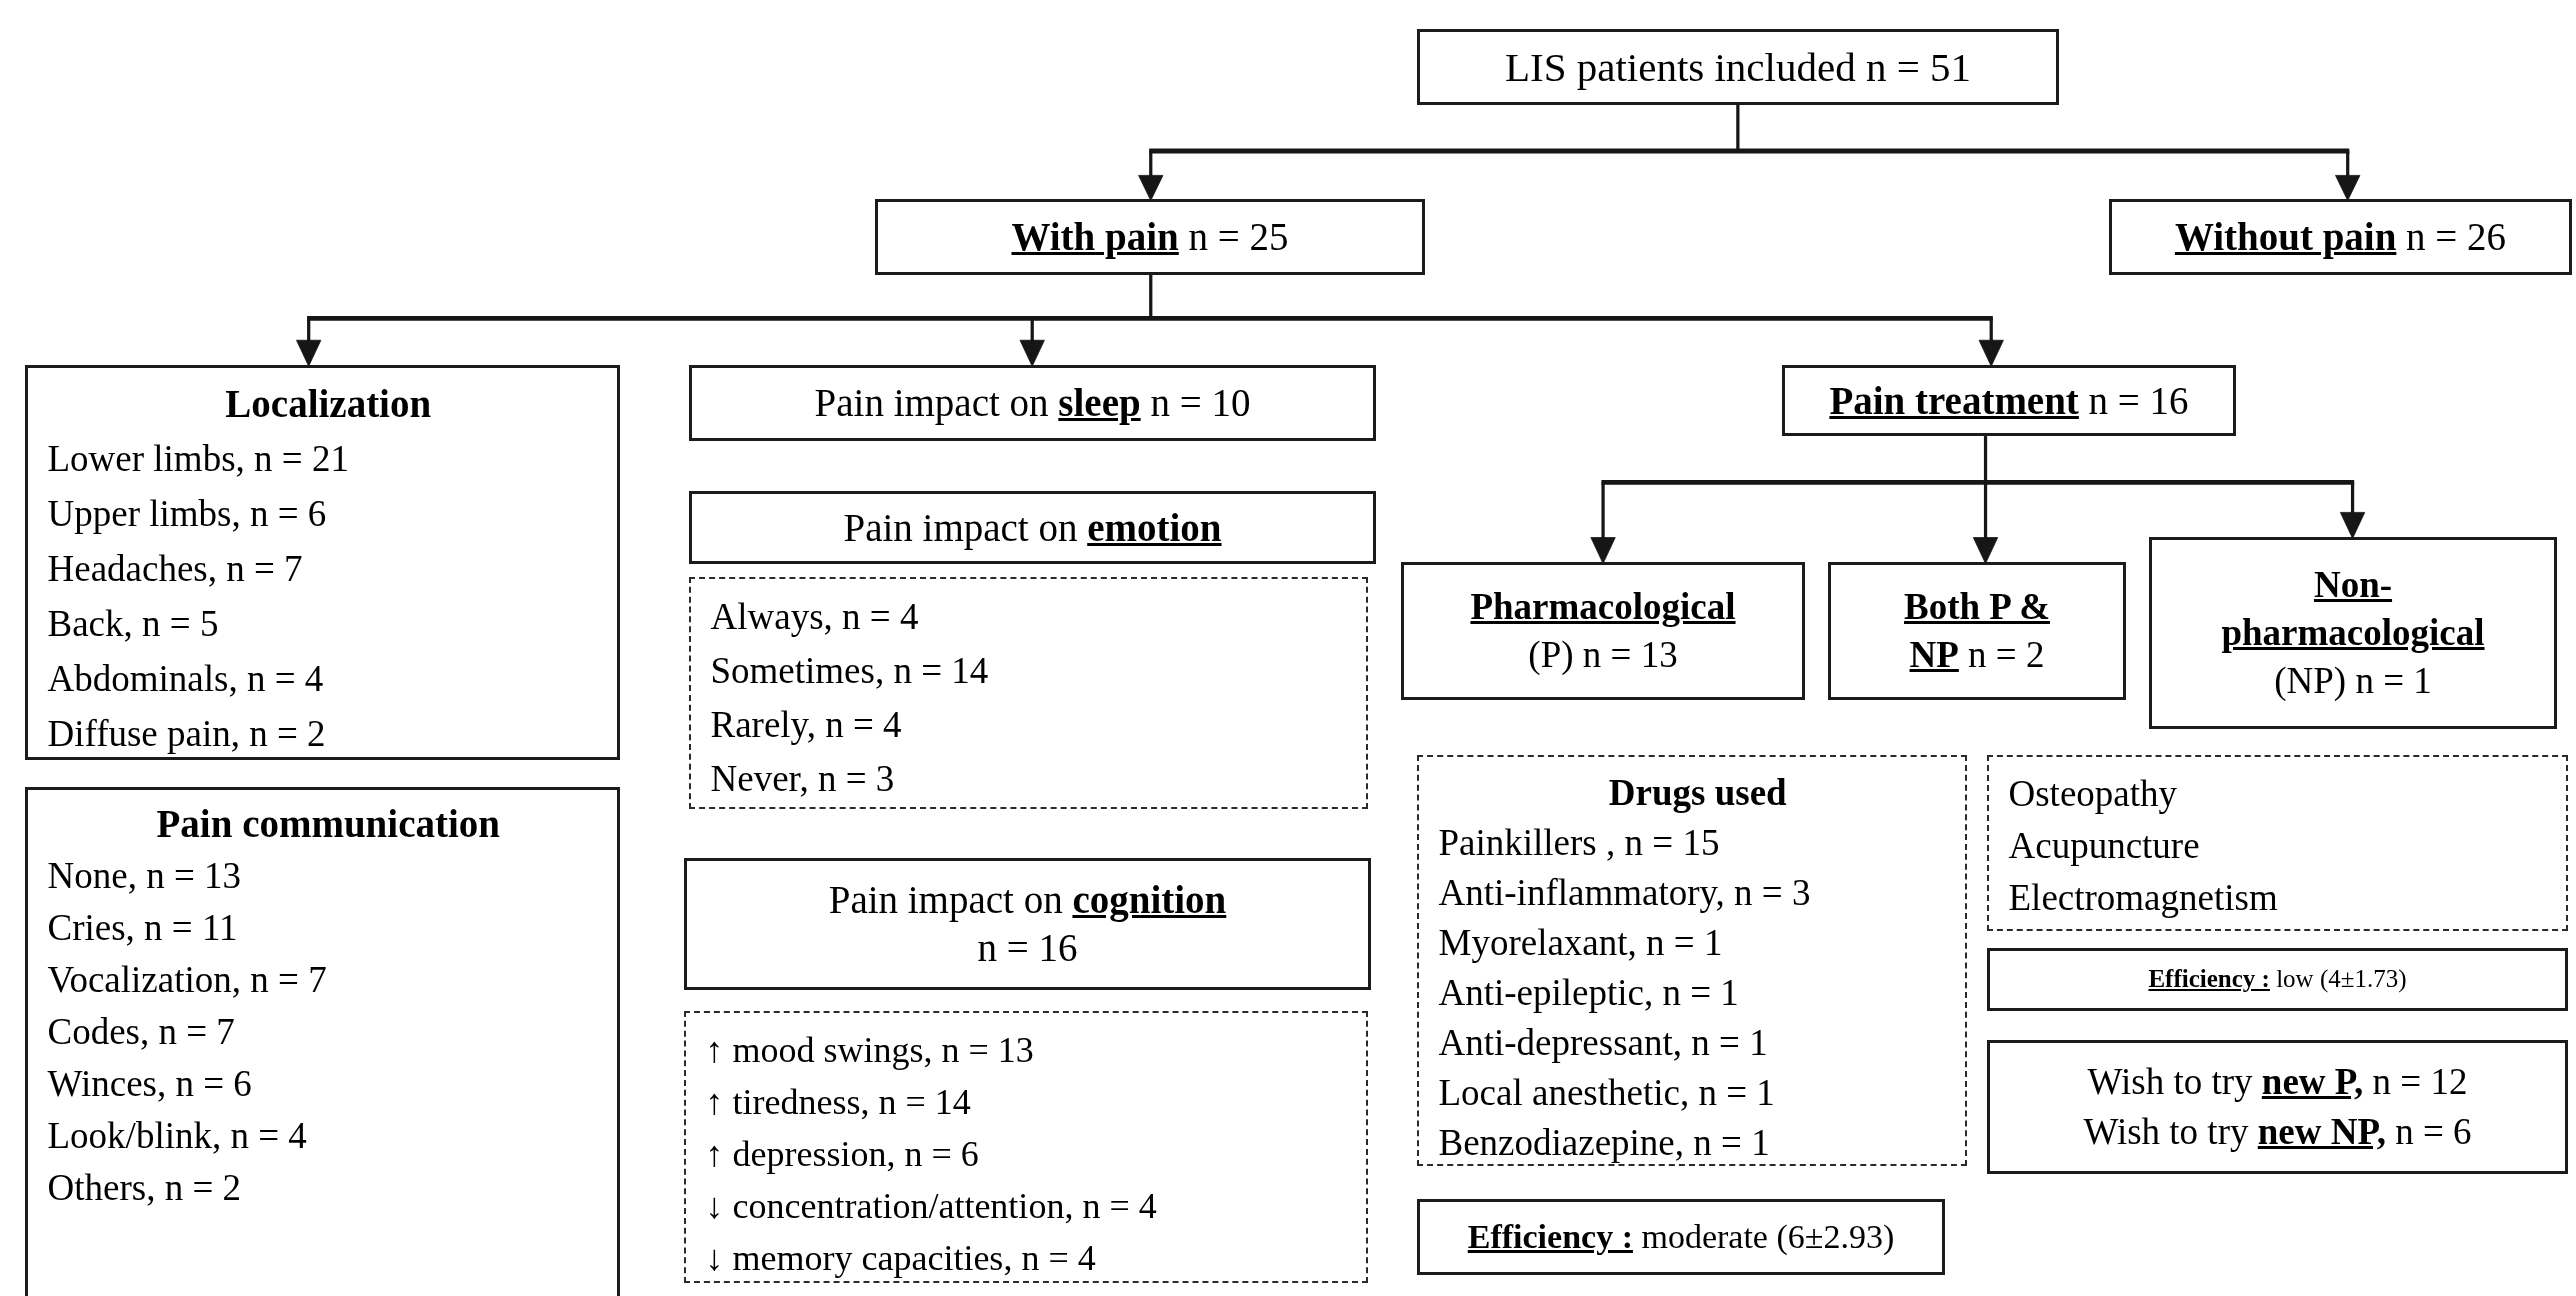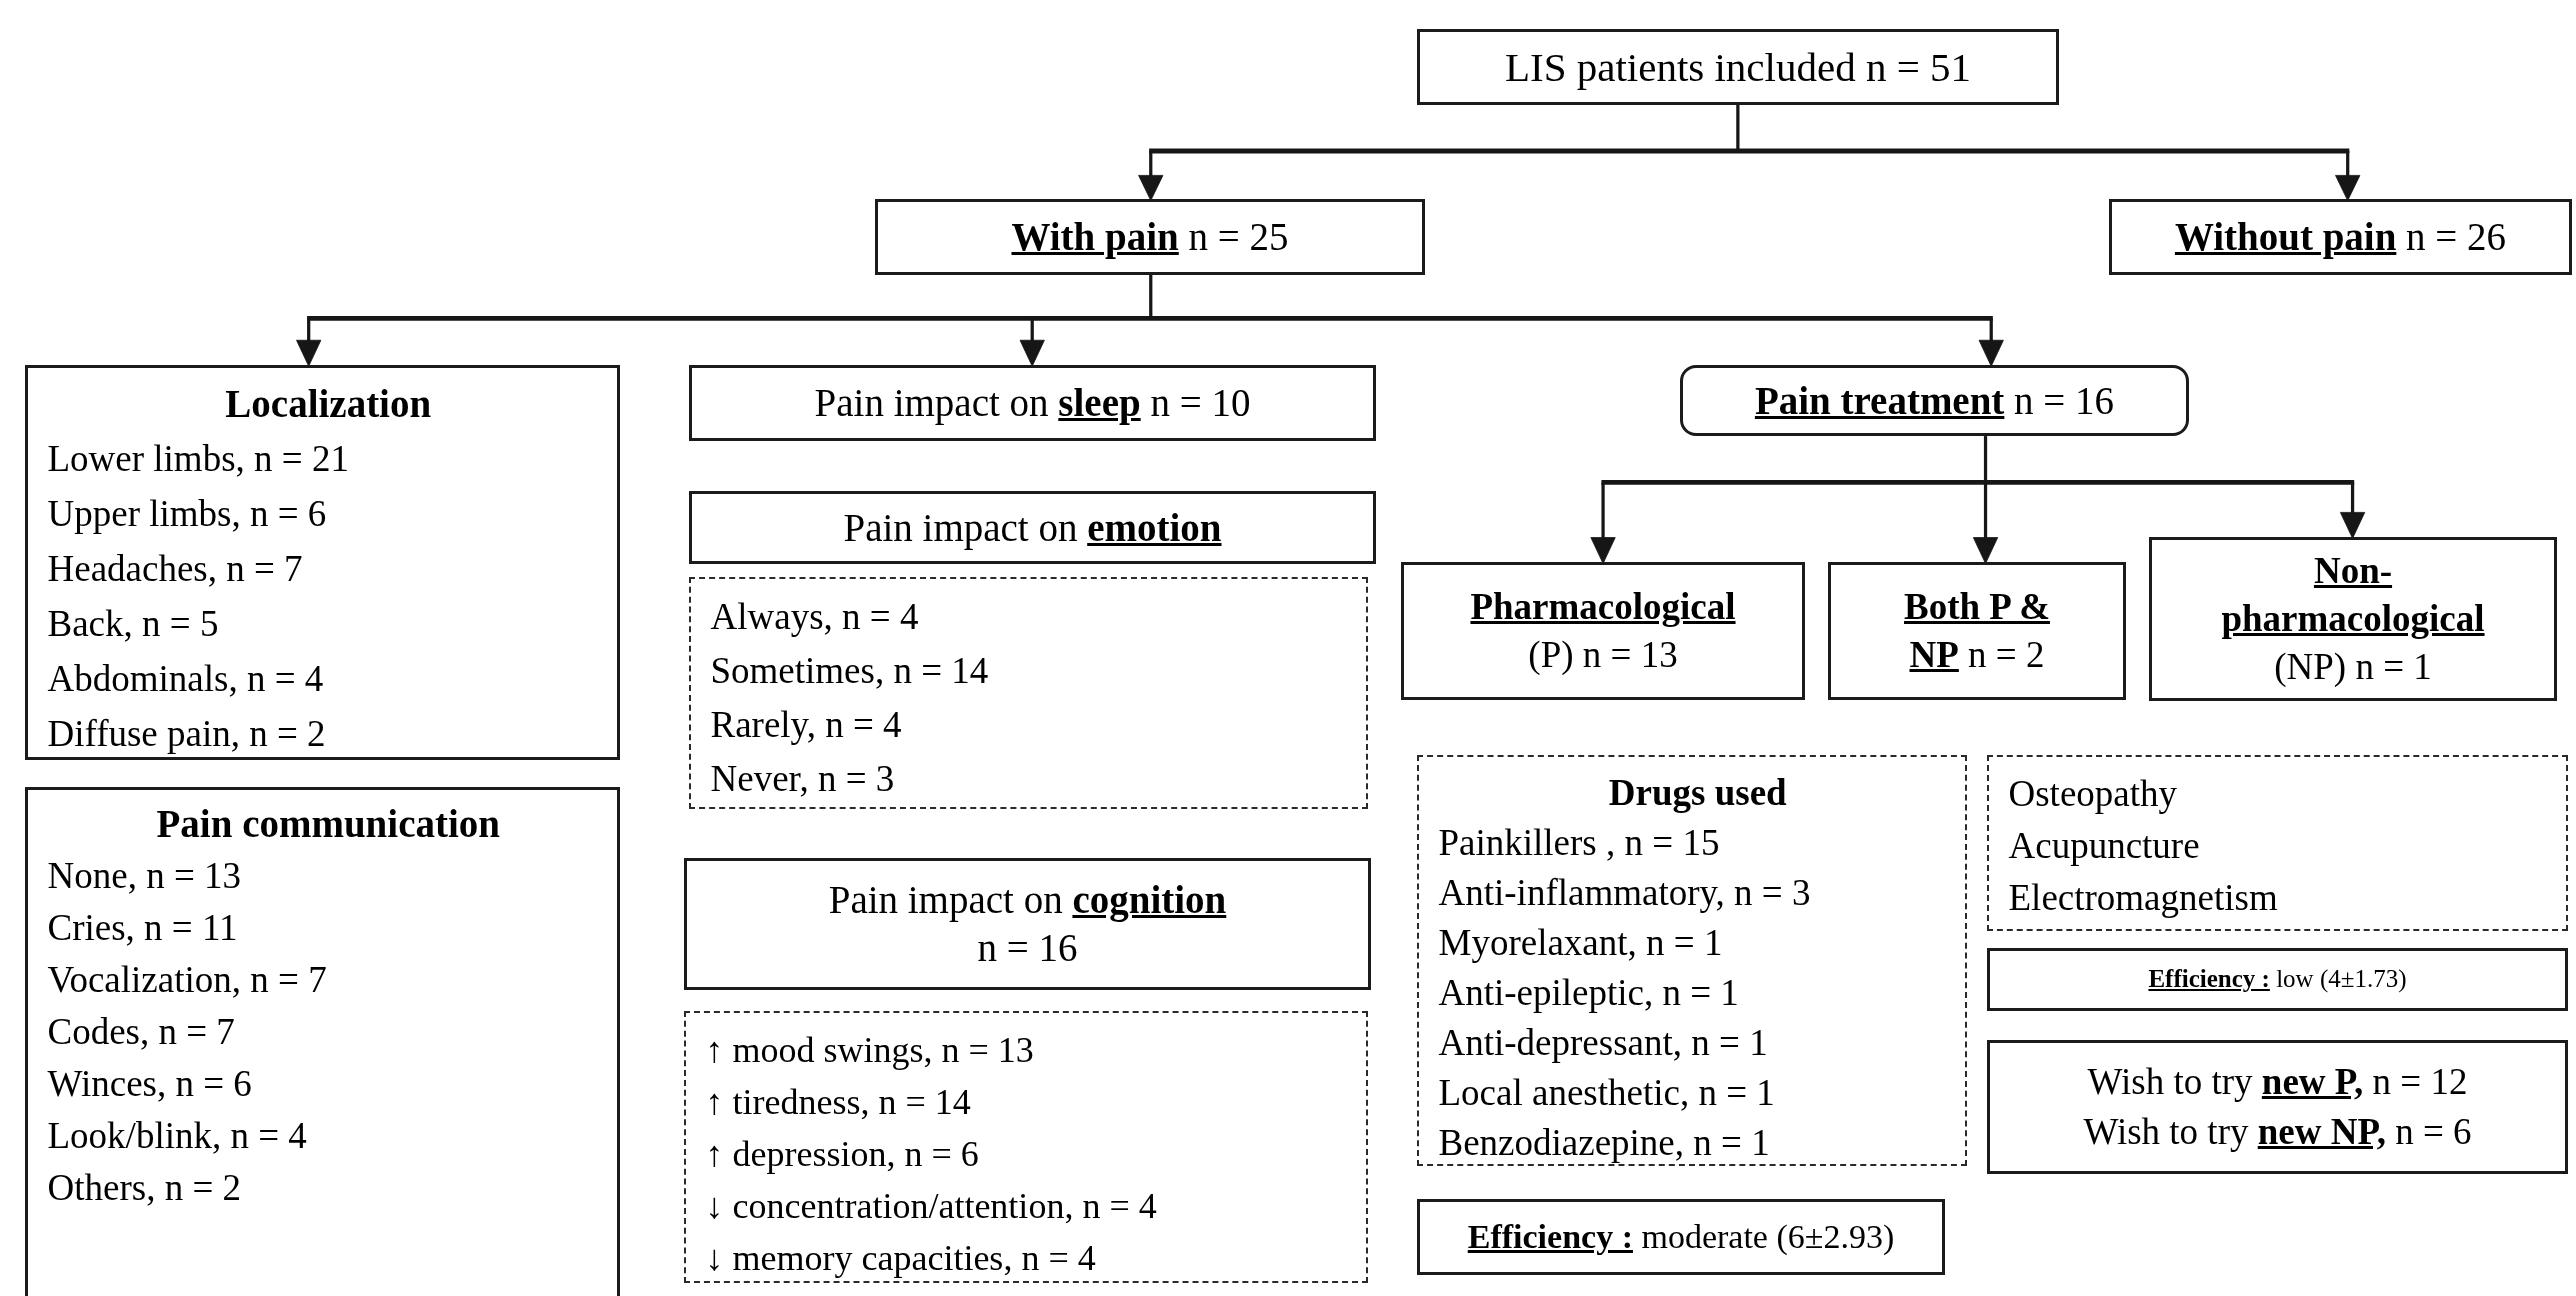--- a/index.html
+++ b/index.html
@@ -132,35 +132,35 @@
   </div>
 
   <div class="dashedbox" style="left:684px;top:1011px;width:684px;height:272px;line-height:52px;font-size:36px;">
     <div class="line">↑ mood swings, n = 13</div>
     <div class="line">↑ tiredness, n = 14</div>
     <div class="line">↑ depression, n = 6</div>
     <div class="line">↓ concentration/attention, n = 4</div>
     <div class="line">↓ memory capacities, n = 4</div>
   </div>
 
-  <div class="box" style="left:1680px;top:365px;width:509px;height:71px;border-radius:16px;">
+  <div class="box" style="left:1782px;top:365px;width:454px;height:71px;">
     <span class="line"><b>Pain treatment</b><span> n = 16</span></span>
   </div>
 
   <div class="box" style="left:1401px;top:562px;width:404px;height:138px;font-size:37px;line-height:1.3;">
     <span class="line"><b>Pharmacological</b></span>
     <span class="line">(P) n = 13</span>
   </div>
 
   <div class="box" style="left:1828px;top:562px;width:298px;height:138px;font-size:37px;line-height:1.3;">
     <span class="line"><b>Both P &amp;</b></span>
     <span class="line"><b>NP</b><span> n = 2</span></span>
   </div>
 
-  <div class="box" style="left:2149px;top:537px;width:408px;height:164px;font-size:37px;line-height:1.3;">
+  <div class="box" style="left:2149px;top:537px;width:408px;height:192px;font-size:37px;line-height:1.3;">
     <span class="line"><b>Non-</b></span>
     <span class="line"><b>pharmacological</b></span>
     <span class="line">(NP) n = 1</span>
   </div>
 
   <div class="dashedbox" style="left:1417px;top:755px;width:550px;height:411px;line-height:50px;">
     <div class="boxtitle" style="font-size:37px;">Drugs used</div>
     <div class="line">Painkillers , n = 15</div>
     <div class="line">Anti-inflammatory, n = 3</div>
     <div class="line">Myorelaxant, n = 1</div>

